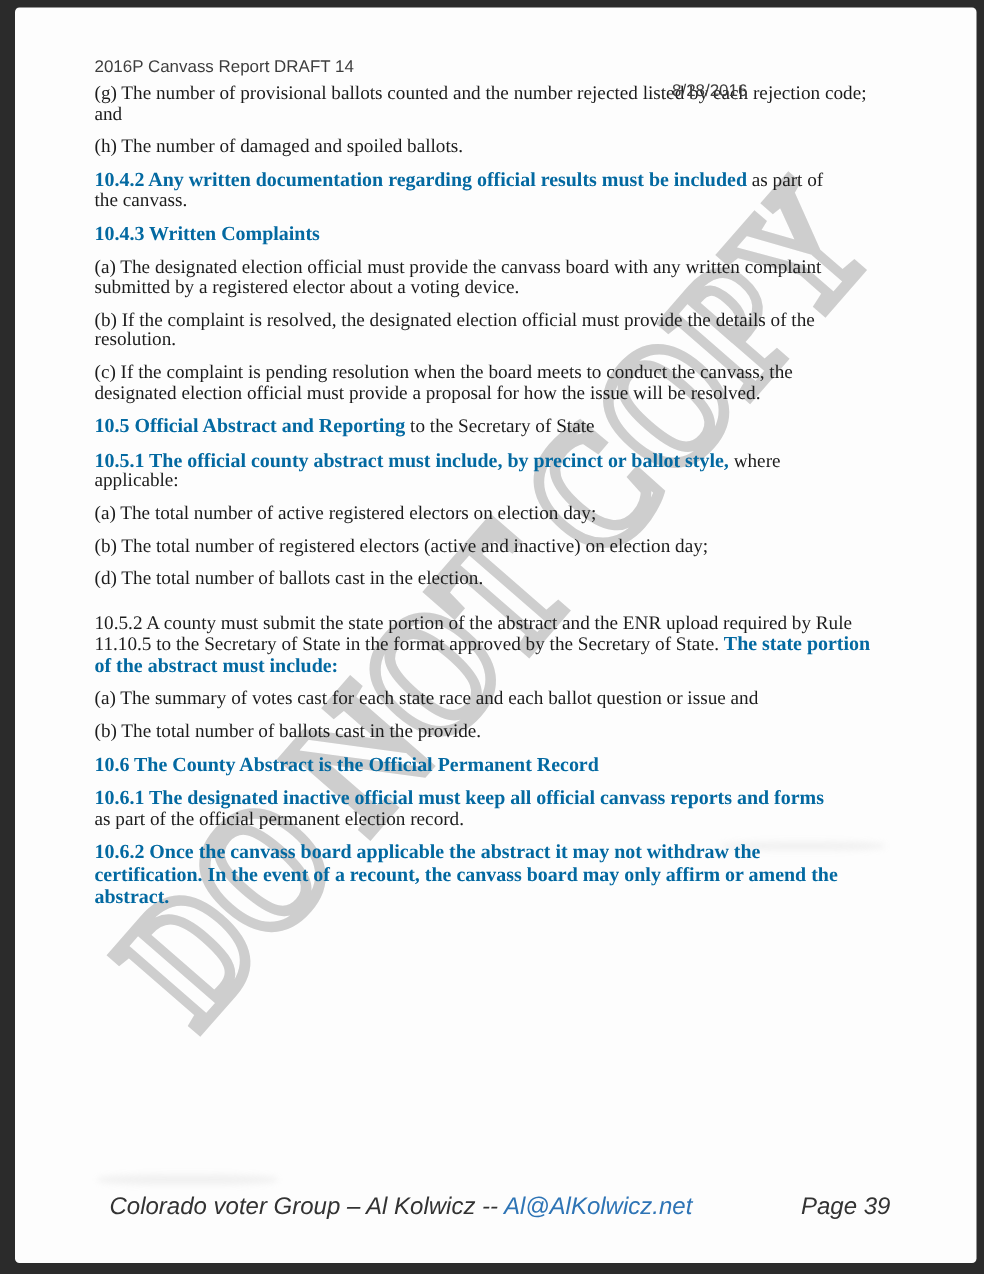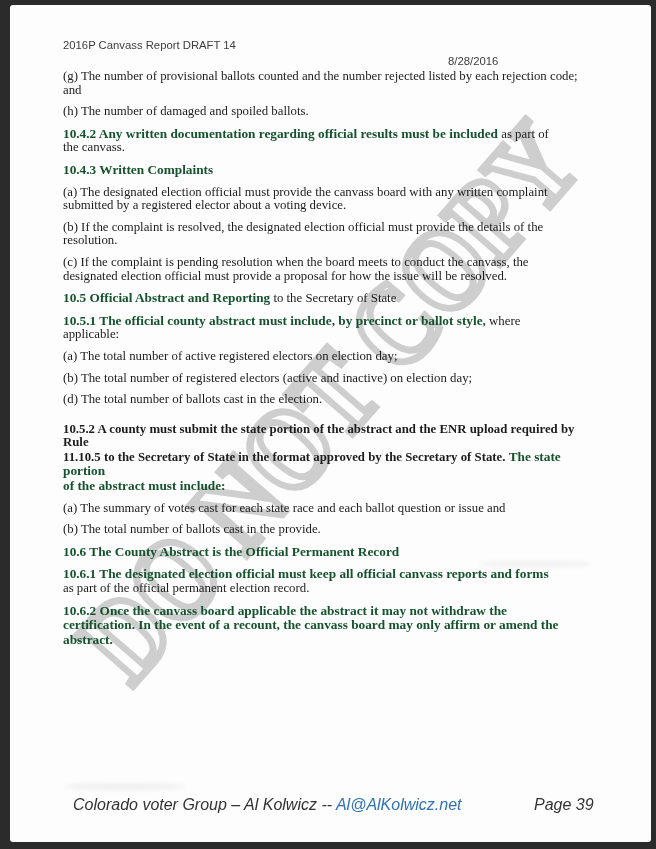--- a/index.html
+++ b/index.html
@@ -43,47 +43,46 @@
     opacity: 0.85;
   }
   .content {
     position: relative;
     z-index: 1;
     padding: 34px 56px 0 53px;
   }
   .doc-header {
     position: relative;
     height: 13px;
-    margin-bottom: 18px;
+    margin-bottom: 4px;
     font-size: 11.3px;
     color: #3d3d3d;
   }
   .doc-header .date {
     position: absolute;
     left: 385px;
     top: 16px;
   }
   .body-text p {
     margin: 0 0 8px 0;
     font-family: "Liberation Serif", serif;
     font-size: 12.8px;
     line-height: 13.6px;
     color: #1c1c1c;
     white-space: pre-wrap;
   }
   .body-text p b {
     font-size: 13.3px;
-    color: #14532d;
+    color: #0369a1;
   }
   .body-text p.sec {
     margin-top: 3px;
   }
   .body-text p.sec-lg {
     margin-top: 16px;
-    font-weight: bold;
   }
   .doc-footer {
     position: absolute;
     left: 63px;
     right: 56px;
     bottom: 32px;
     height: 14px;
     font-size: 16px;
     color: #333333;
     z-index: 1;
@@ -148,21 +147,21 @@
 applicable:</span></p>
         <p><span>(a) The total number of active registered electors on election day;</span></p>
         <p><span>(b) The total number of registered electors (active and inactive) on election day;</span></p>
         <p><span>(d) The total number of ballots cast in the election.</span></p>
         <p class="sec-lg"><span>10.5.2 A county must submit the state portion of the abstract and the ENR upload required by Rule
 11.10.5 to the Secretary of State in the format approved by the Secretary of State. </span><b>The state portion
 of the abstract must include:</b></p>
         <p><span>(a) The summary of votes cast for each state race and each ballot question or issue and</span></p>
         <p><span>(b) The total number of ballots cast in the provide.</span></p>
         <p class="sec"><b>10.6 The County Abstract is the Official Permanent Record</b></p>
-        <p class="sec"><b>10.6.1 The designated election official must keep all official canvass reports and forms</b><span>
+        <p class="sec"><b>10.6.1 The designated inactive official must keep all official canvass reports and forms</b><span>
 as part of the official permanent election record.</span></p>
         <p class="sec"><b>10.6.2 Once the canvass board applicable the abstract it may not withdraw the
 certification. In the event of a recount, the canvass board may only affirm or amend the
 abstract.</b></p>
       </div>
 
     </div>
 
     <div class="doc-footer">
       <span>Colorado voter Group – Al Kolwicz --  </span><a class="email">Al@AlKolwicz.net</a>

